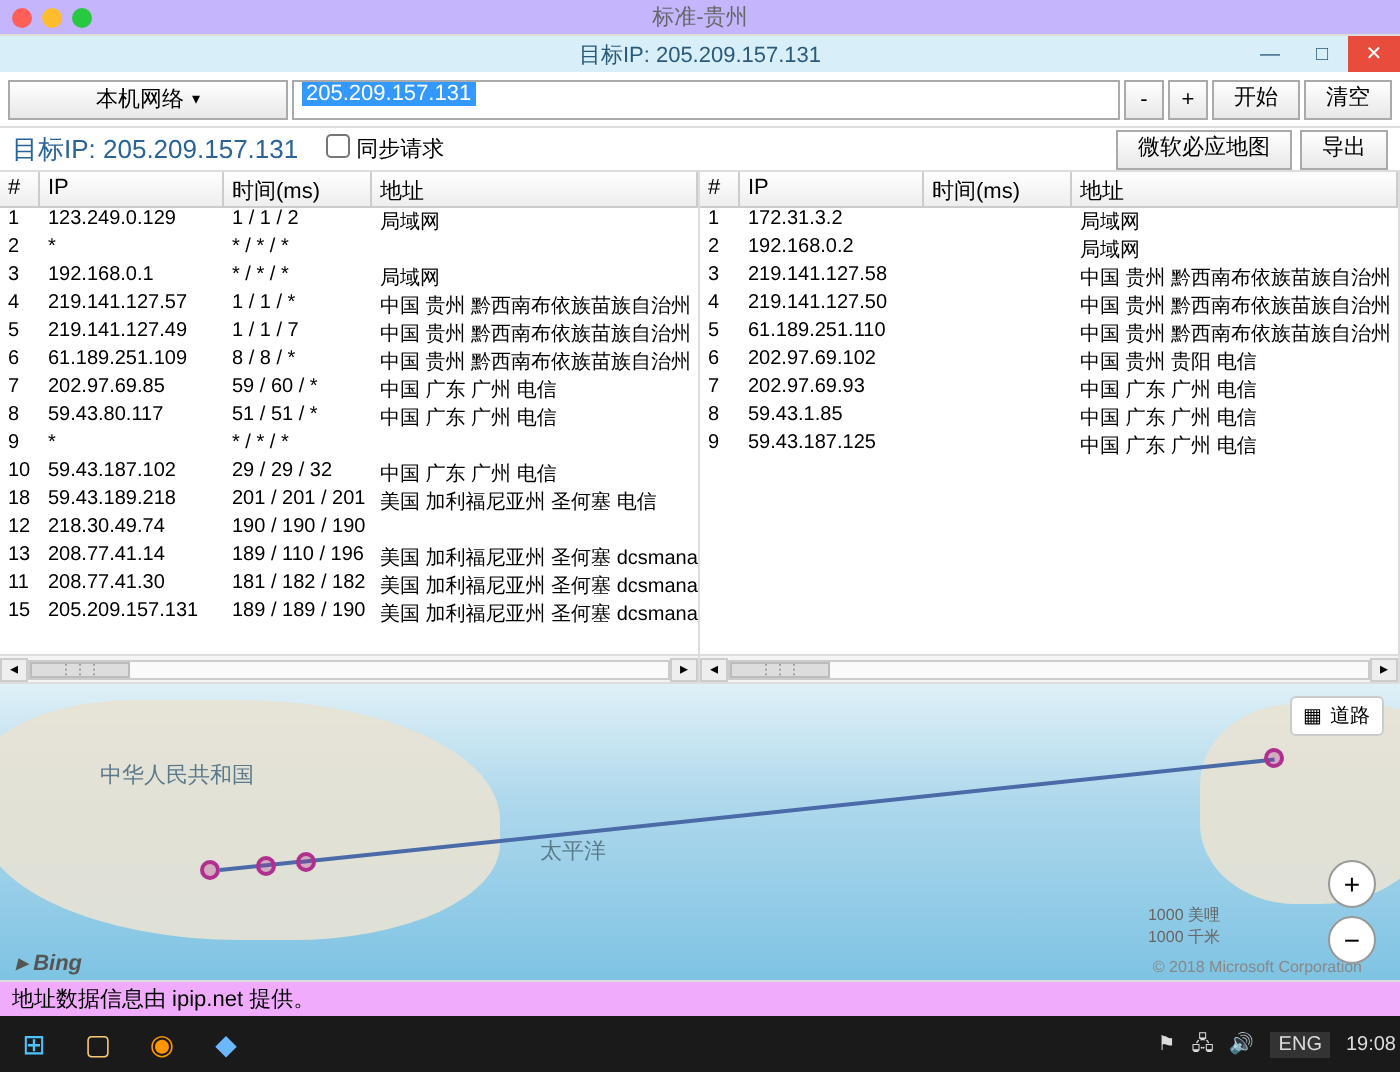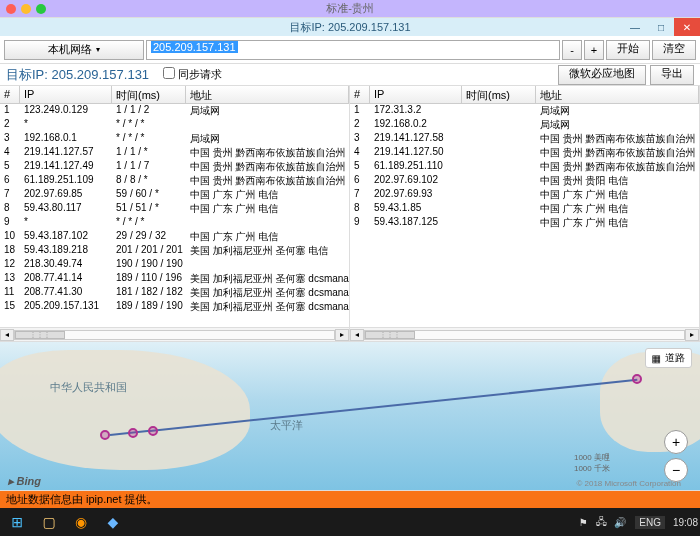--- a/index.html
+++ b/index.html
@@ -43,21 +43,21 @@
 .land.asia { left: -10px; top: 8px; width: 260px; height: 120px; border-radius: 30% 50% 40% 50%; }
 .land.na { right: -20px; top: 10px; width: 120px; height: 100px; border-radius: 40% 30% 50% 40%; }
 .map-label { position: absolute; color: #5a7a8a; font-size: 11px; }
 .route { position: absolute; height: 2px; background: #4a6aa8; transform-origin: left center; }
 .pin { position: absolute; width: 10px; height: 10px; border: 2px solid #b03090; border-radius: 50%; background: rgba(176,48,144,0.3); }
 .map-ctrl { position: absolute; right: 8px; background: #fff; border: 1px solid #ccc; border-radius: 3px; padding: 2px 6px; font-size: 10px; display: flex; align-items: center; gap: 4px; }
 .zoom-btn { position: absolute; right: 12px; width: 24px; height: 24px; border: 1px solid #999; border-radius: 50%; background: #fff; display: flex; align-items: center; justify-content: center; font-size: 14px; cursor: pointer; }
 .bing { position: absolute; left: 8px; bottom: 2px; font-size: 11px; color: #555; font-style: italic; font-weight: bold; }
 .scale { position: absolute; right: 90px; bottom: 16px; font-size: 8px; color: #666; }
 .copy { position: absolute; right: 19px; bottom: 2px; font-size: 8px; color: #888; }
-.statusbar { height: 18px; background: #f97316; display: flex; align-items: center; padding: 0 6px; font-size: 11px; border-top: 1px solid #ddd; }
+.statusbar { height: 18px; background: #f0abfc; display: flex; align-items: center; padding: 0 6px; font-size: 11px; border-top: 1px solid #ddd; }
 .taskbar { height: 28px; background: #1a1a1a; display: flex; align-items: center; padding: 0 2px; gap: 2px; }
 .tb-ico { width: 30px; height: 26px; display: flex; align-items: center; justify-content: center; color: #fff; font-size: 14px; cursor: pointer; }
 .tb-ico.win { color: #4cc2ff; }
 .tray { margin-left: auto; display: flex; align-items: center; gap: 8px; color: #ddd; font-size: 10px; }
 .tray .lang { background: #333; padding: 1px 4px; }
 </style>
 </head>
 <body>
 
 <div class="titlebar">

